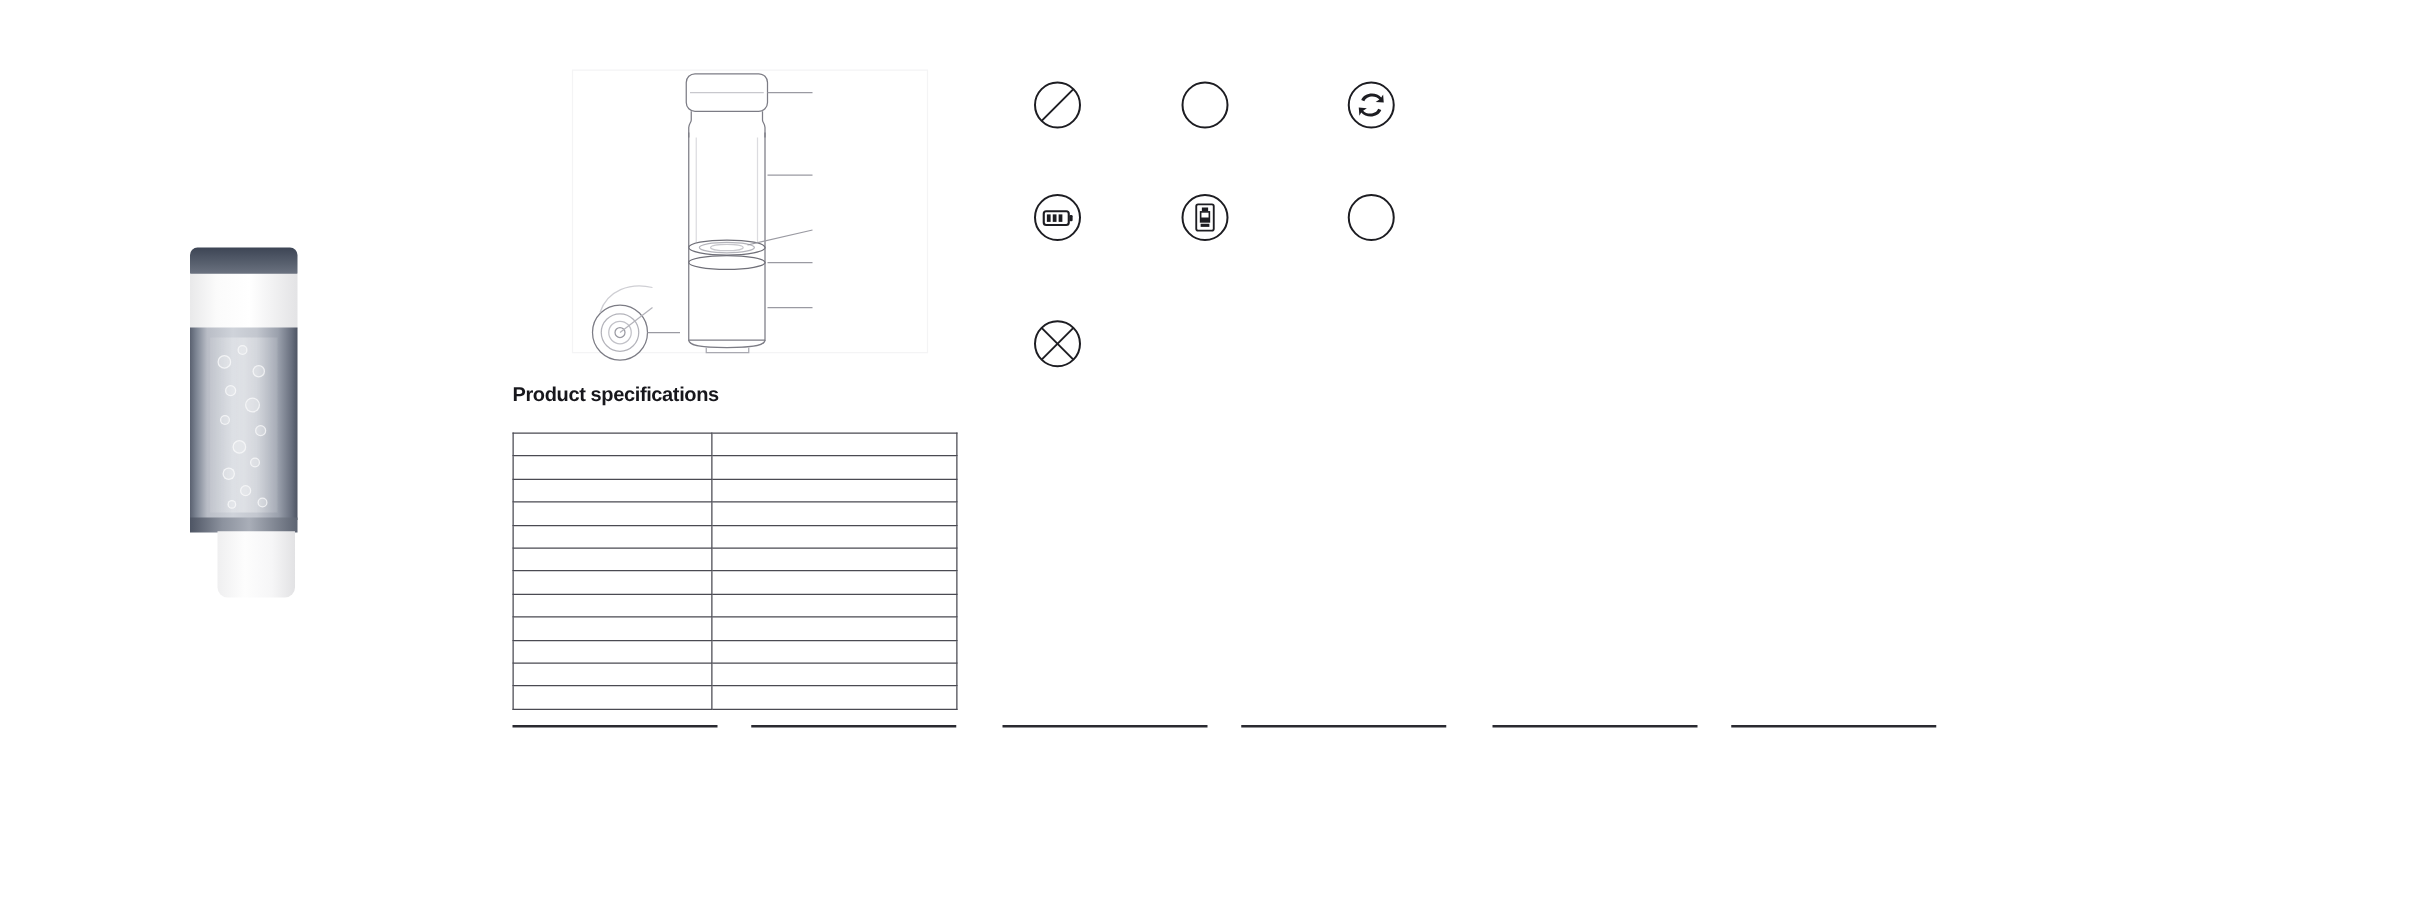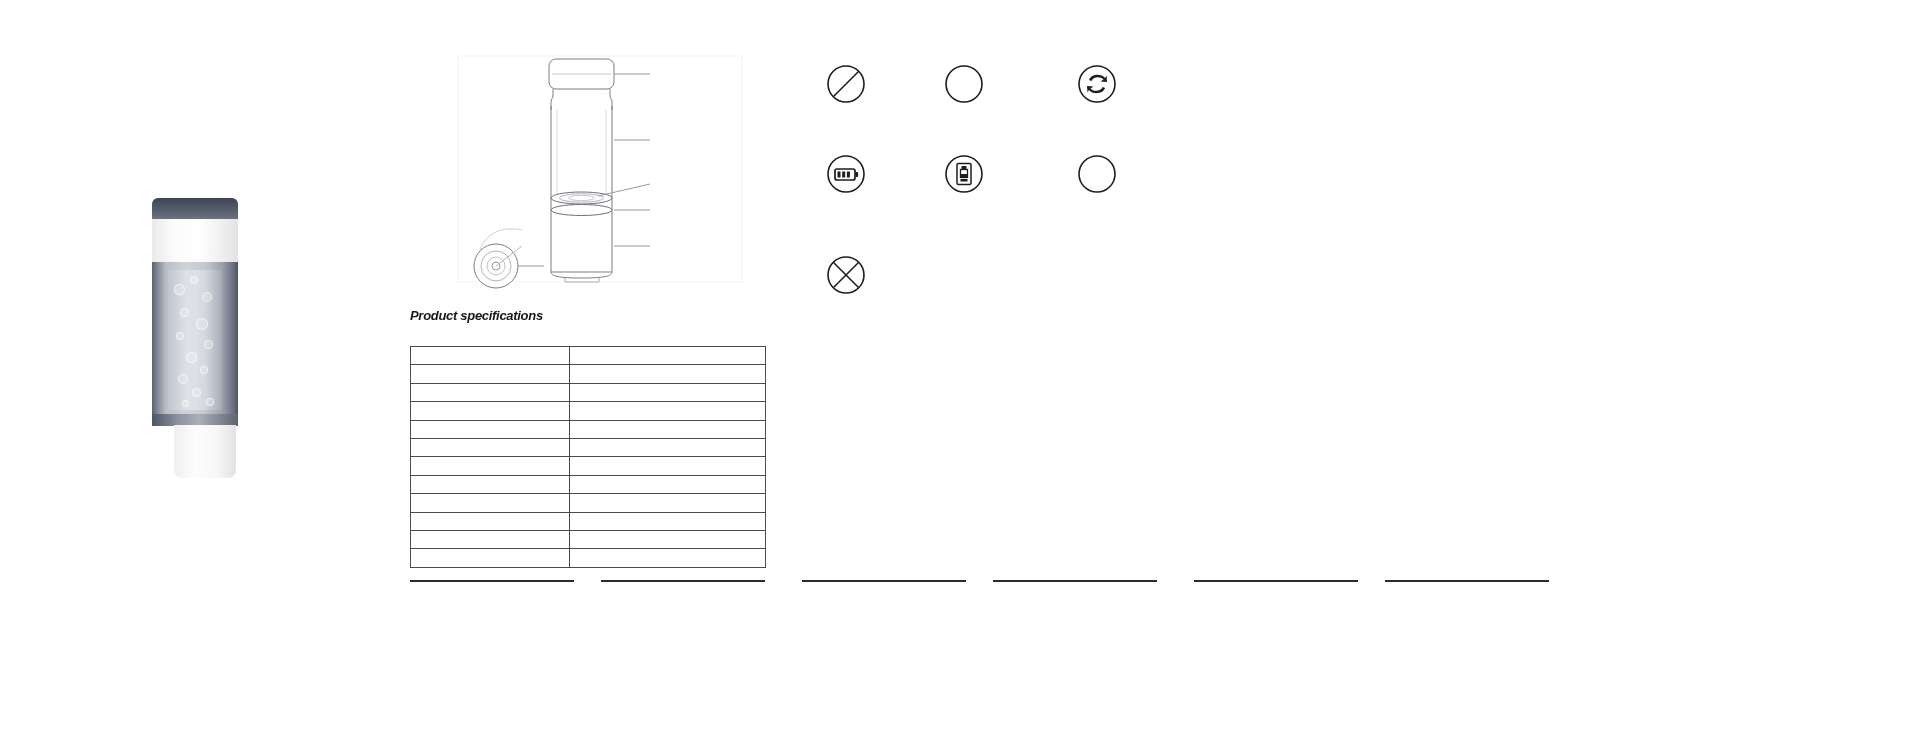--- a/index.html
+++ b/index.html
@@ -89,23 +89,22 @@
     width: 300px;
     height: 243px;
   }
   .diagram svg { display: block; }
 
   
   .spec-title {
     position: absolute;
     left: 410px;
     top: 308px;
-    font-size: 13px;
+    font-size: 16px;
     font-weight: bold;
-    font-style: italic;
     color: #17171c;
     letter-spacing: -0.3px;
     text-align: center;
   }
   .spec-table {
     position: absolute;
     left: 410px;
     top: 346px;
     width: 356px;
     border-collapse: collapse;

